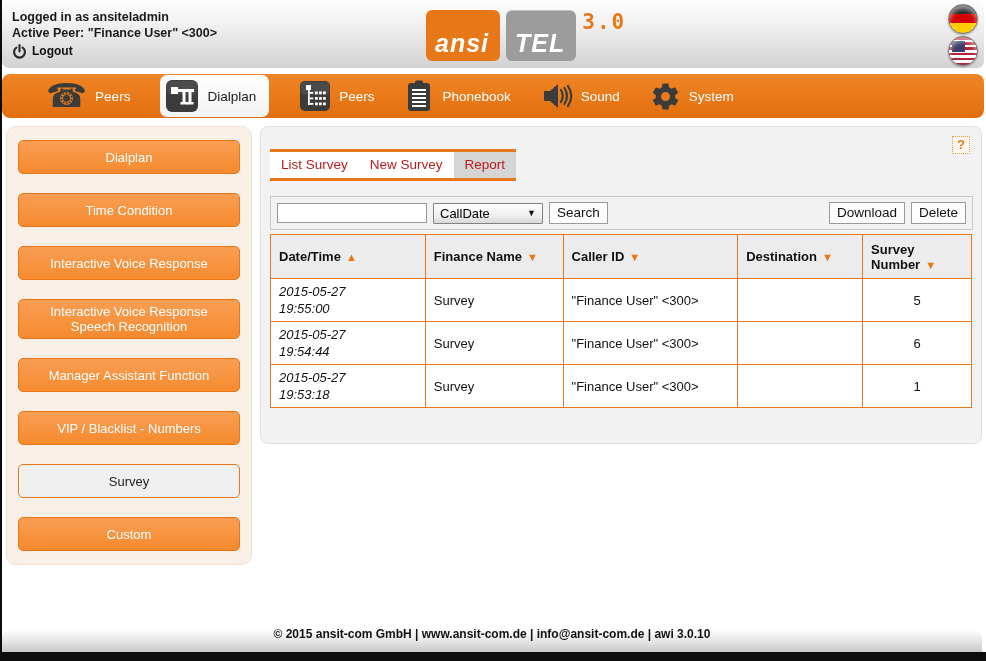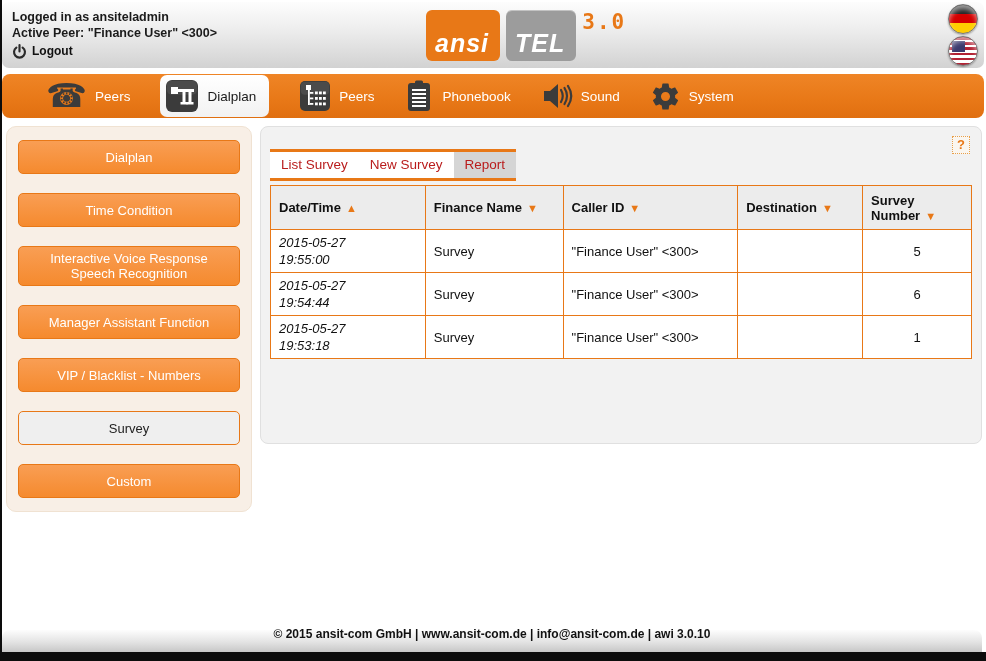--- a/index.html
+++ b/index.html
@@ -170,36 +170,48 @@
       </svg>
       <span>System</span>
     </div>
   </div>
 
   <div id="content">
 
     <div id="sidebar">
       <div class="sbtn">Dialplan</div>
       <div class="sbtn">Time Condition</div>
+      <div class="sbtn">Interactive Voice Response</div>
       <div class="sbtn">Interactive Voice Response Speech Recognition</div>
       <div class="sbtn">Manager Assistant Function</div>
       <div class="sbtn">VIP / Blacklist - Numbers</div>
       <div class="sbtn active">Survey</div>
       <div class="sbtn">Custom</div>
     </div>
 
     <div id="mainpanel">
       <div id="helpbtn">?</div>
 
       <div id="tabs">
         <div class="tab">List Survey</div>
         <div class="tab">New Survey</div>
         <div class="tab inactive">Report</div>
       </div>
 
+      <div id="searchrow">
+        <input id="filterinput" type="text" value="" style="">
+        <div id="fieldselect">
+          <span>CallDate</span>
+          <span class="caret">▼</span>
+        </div>
+        <button class="pushbtn">Search</button>
+        <div id="searchspacer"></div>
+        <button class="pushbtn">Download</button>
+        <button class="pushbtn">Delete</button>
+      </div>
 
       <table id="surveytable">
         <colgroup>
           <col style="width:155px">
             <col style="width:138px">
             <col style="width:175px">
             <col style="width:125px">
             <col style="width:109px">
         </colgroup>
         <thead>

